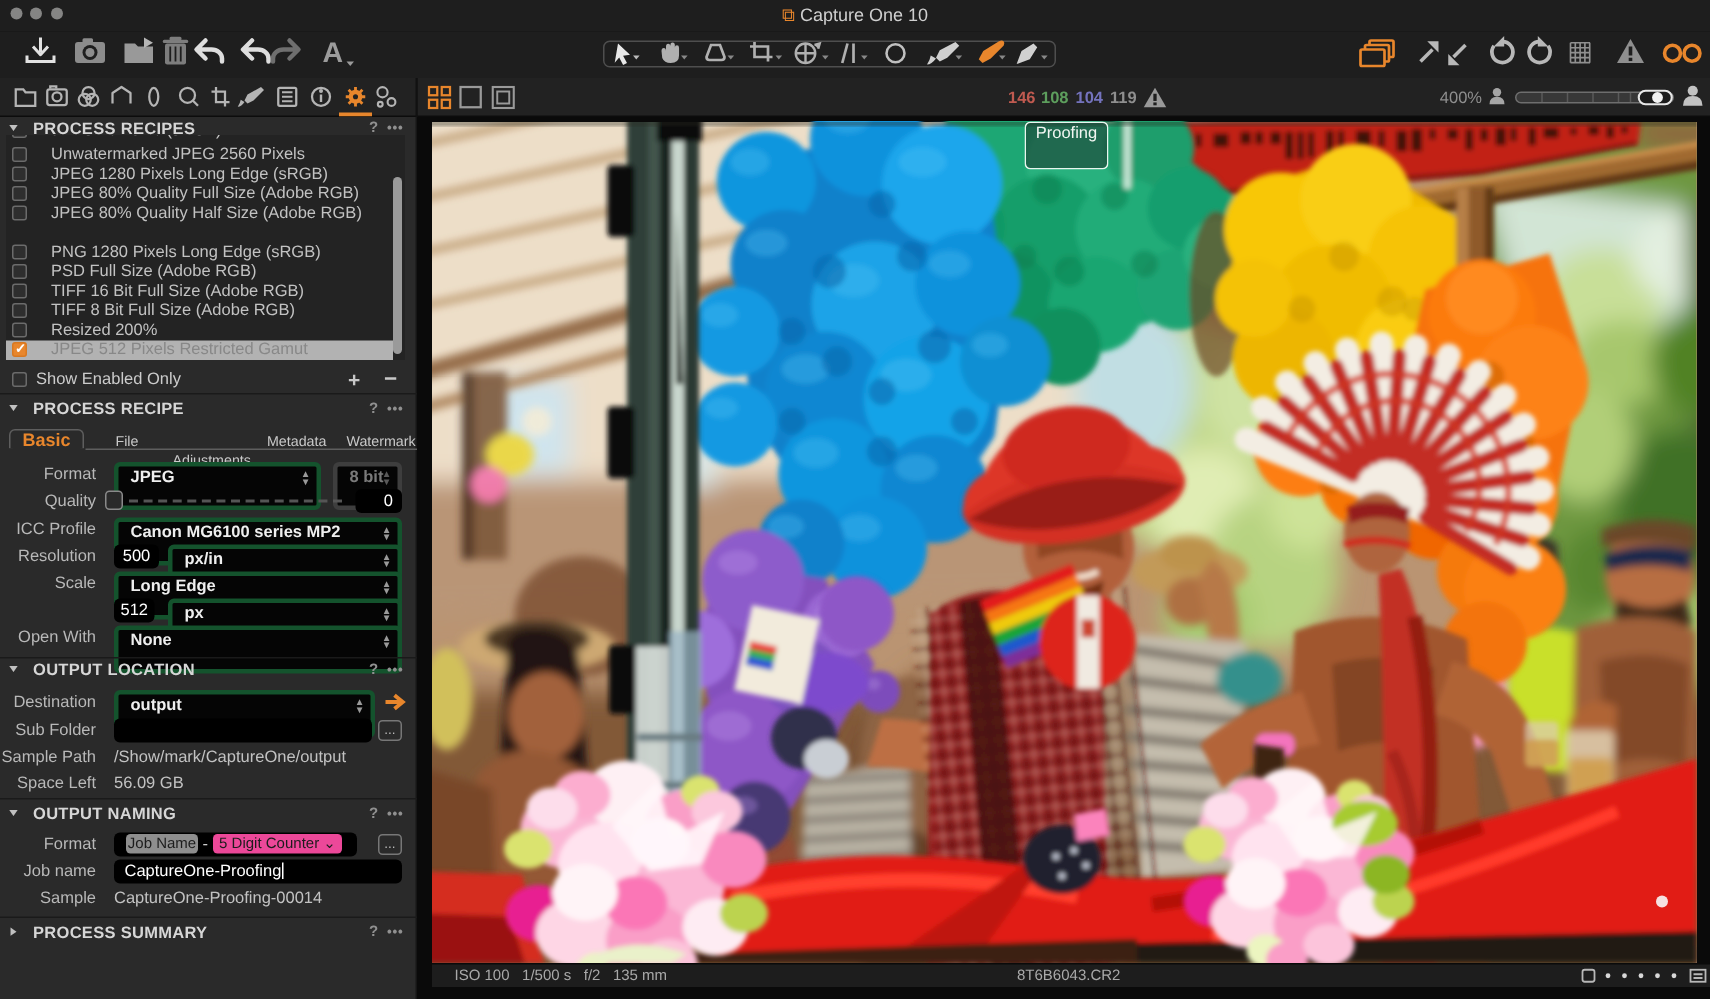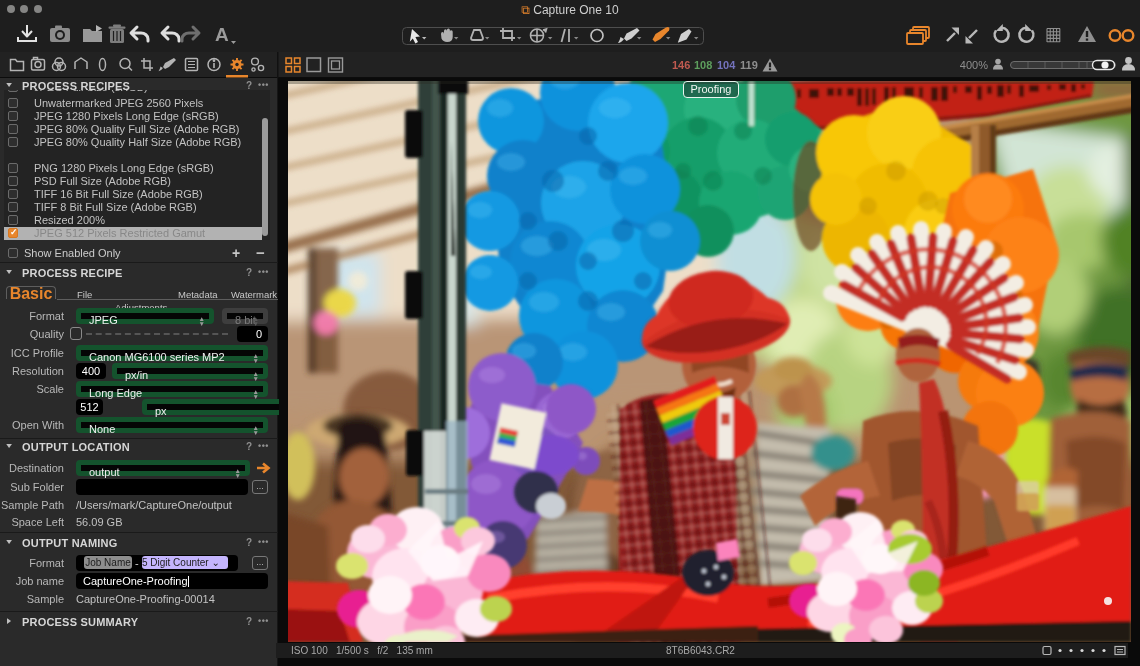--- a/index.html
+++ b/index.html
@@ -20,29 +20,29 @@
 .hdr .dots{position:absolute;left:258px;top:0px;color:#909090;font-weight:bold;letter-spacing:0.5px;font-size:9px;}
 #reclist{left:4px;top:90px;width:266px;height:150px;background:#232323;overflow:hidden;}
 .rrow{position:absolute;left:0;width:266px;height:13px;color:#c2c2c2;font-size:11px;}
 .rrow .cb{position:absolute;left:4px;top:1px;width:10px;height:10px;border:1px solid #6b6b6b;border-radius:2px;background:#2e2e2e;}
 .rrow .lbl{position:absolute;left:30px;top:0px;white-space:nowrap;}
 #selrow{background:#b2b2b2;color:#888888;width:258px;}
 #selrow .cb{background:#e8862c;border-color:#d87820;}
 #selrow .cb::after{content:"\2713";position:absolute;left:1px;top:-2px;color:#fff;font-size:9px;font-weight:bold;}
 .lbl2{font-size:11px;color:#c2c2c2;position:absolute;white-space:nowrap;}
 .formlabel{position:absolute;font-size:11px;color:#b8b8b8;text-align:right;width:64px;left:0px;white-space:nowrap;}
-.input{position:absolute;background:#050505;border:5px solid #14532d;border-radius:4px;height:16px;color:#efefef;font-size:11px;font-weight:normal;}
+.input{position:absolute;background:#050505;border:3px solid #14532d;border-radius:4px;height:32px;color:#efefef;font-size:11px;font-weight:bold;}
 .input .tx{position:absolute;left:8px;top:1px;}
 .updown{position:absolute;right:4px;top:2.5px;color:#9a9a9a;font-size:6.5px;line-height:5px;text-align:center;}
 .blackbox{position:absolute;background:#000;border-radius:4px;height:16px;color:#fff;font-size:11px;}
 
 #viewer{left:279px;top:78px;width:861px;height:588px;background:#0a0a0a;}
 #photo{left:288px;top:81px;width:843px;height:561px;filter:saturate(1.12) contrast(1.02);}
-#vbar{left:276px;top:643px;width:852px;height:15px;background:#1d1d1d;color:#a9a9a9;font-size:10px;}
-#prooftip{left:683px;top:81px;width:56px;height:17px;background:rgba(25,45,40,.55);border:1.5px solid #e8f5ee;border-radius:4px;color:#f2f6f2;font-size:11px;text-align:center;line-height:15px;}
+#vbar{left:288px;top:643px;width:852px;height:15px;background:#1d1d1d;color:#a9a9a9;font-size:10px;}
+#prooftip{left:683px;top:81px;width:56px;height:32px;background:rgba(25,45,40,.55);border:1.5px solid #e8f5ee;border-radius:4px;color:#f2f6f2;font-size:11px;text-align:center;line-height:15px;}
 </style></head>
 <body>
 <div id="app">
 
   <div class="abs" id="titlebar"></div>
   <div class="abs tl" style="left:7px;"></div>
   <div class="abs tl" style="left:20px;"></div>
   <div class="abs tl" style="left:34px;"></div>
   <div class="abs" id="title"><span style="color:#e8862c;">⧉</span> Capture One 10</div>
 
@@ -329,21 +329,21 @@
   <div class="abs" style="left:0;top:262px;width:278px;height:1px;background:#1a1a1a;"></div>
 
   <div class="abs hdr" style="top:267px;">
       <span class="chev">▾</span>
       <span class="txt">PROCESS RECIPE</span>
       <span class="qm">?</span>
       <span class="dots">•••</span>
     </div>
 
   <div class="abs" style="left:6px;top:286px;width:266px;height:14px;font-size:9.5px;color:#c9c9c9;">
-    <div style="position:absolute;left:0px;top:0px;width:50px;height:13px;border:1px solid #5e5e5e;border-bottom:none;border-radius:4px 4px 0 0;color:#e8862c;text-align:center;line-height:13px;font-size:16px;font-weight:bold;">Basic</div>
+    <div style="position:absolute;left:0px;top:0px;width:50px;height:13px;border:1px solid #5e5e5e;border-bottom:none;border-radius:4px 4px 0 0;color:#e8862c;text-align:center;line-height:13px;font-size:12px;font-weight:bold;">Basic</div>
     <div style="position:absolute;left:51px;top:13px;width:221px;height:1px;background:#5e5e5e;"></div>
     <div style="position:absolute;left:71px;top:2.5px;">File</div>
     <div style="position:absolute;left:109px;top:16px;">Adjustments</div>
     <div style="position:absolute;left:172px;top:2.5px;">Metadata</div>
     <div style="position:absolute;left:225px;top:2.5px;">Watermark</div>
   </div>
   <div class="abs formlabel" style="top:310px;">Format</div>
   <div class="abs input" style="left:76px;top:308px;width:138px;">
       <span class="tx">JPEG</span>
       <span class="updown">▲<br>▼</span>
@@ -357,32 +357,32 @@
   <div class="abs" style="left:86px;top:333px;width:142px;height:1px;border-top:2px dashed #555;"></div>
   <div class="abs blackbox" style="left:237px;top:326px;width:31px;">
       <span style="position:absolute;right:6px;top:2px;">0</span>
     </div>
   <div class="abs formlabel" style="top:347px;">ICC Profile</div>
   <div class="abs input" style="left:76px;top:345px;width:192px;">
       <span class="tx">Canon MG6100 series MP2</span>
       <span class="updown">▲<br>▼</span>
     </div>
   <div class="abs formlabel" style="top:365px;">Resolution</div>
-  <div class="abs blackbox" style="left:76px;top:363px;width:30px;text-align:center;line-height:16px;">400</div>
+  <div class="abs blackbox" style="left:76px;top:363px;width:30px;text-align:center;line-height:16px;">500</div>
   <div class="abs input" style="left:112px;top:363px;width:156px;padding-left:20px;">
       <span class="tx">px/in</span>
       <span class="updown">▲<br>▼</span>
     </div>
   <div class="abs formlabel" style="top:383px;">Scale</div>
   <div class="abs input" style="left:76px;top:381px;width:192px;">
       <span class="tx">Long Edge</span>
       <span class="updown">▲<br>▼</span>
     </div>
   <div class="abs blackbox" style="left:76px;top:399px;width:27px;text-align:center;line-height:16px;">512</div>
-  <div class="abs input" style="left:112px;top:399px;width:156px;margin-left:30px;">
+  <div class="abs input" style="left:112px;top:399px;width:156px;">
       <span class="tx">px</span>
       <span class="updown">▲<br>▼</span>
     </div>
   <div class="abs formlabel" style="top:419px;">Open With</div>
   <div class="abs input" style="left:76px;top:417px;width:192px;">
       <span class="tx">None</span>
       <span class="updown">▲<br>▼</span>
     </div>
 
   <div class="abs" style="left:0;top:438px;width:278px;height:1px;background:#1a1a1a;"></div>
@@ -397,36 +397,36 @@
       <span class="tx">output</span>
       <span class="updown">▲<br>▼</span>
     </div>
   <svg class="abs" style="left:256px;top:462px;" width="16" height="12" viewBox="0 0 16 12">
       <path d="M1 6 H11 M7 1.5 L12.5 6 L7 10.5" stroke="#e8862c" stroke-width="2.6" fill="none"></path>
     </svg>
   <div class="abs formlabel" style="top:481px;">Sub Folder</div>
   <div class="abs blackbox" style="left:76px;top:479px;width:172px;"></div>
   <div class="abs" style="left:252px;top:480px;width:16px;height:14px;border:1px solid #777;border-radius:3px;color:#bbb;font-size:9px;text-align:center;line-height:11px;">...</div>
   <div class="abs formlabel" style="top:499px;">Sample Path</div>
-  <div class="abs lbl2" style="left:76px;top:499px;">/Users/mark/CaptureOne/output</div>
+  <div class="abs lbl2" style="left:76px;top:499px;">/Show/mark/CaptureOne/output</div>
   <div class="abs formlabel" style="top:516px;">Space Left</div>
   <div class="abs lbl2" style="left:76px;top:516px;">56.09 GB</div>
 
   <div class="abs" style="left:0;top:532px;width:278px;height:1px;background:#1a1a1a;"></div>
   <div class="abs hdr" style="top:537px;">
       <span class="chev">▾</span>
       <span class="txt">OUTPUT NAMING</span>
       <span class="qm">?</span>
       <span class="dots">•••</span>
     </div>
   <div class="abs formlabel" style="top:557px;">Format</div>
   <div class="abs blackbox" style="left:76px;top:555px;width:162px;">
     <span style="position:absolute;left:8px;top:1px;width:48px;height:13px;background:#8e8e8e;border-radius:3px;color:#1c1c1c;font-size:10px;text-align:center;line-height:13px;">Job Name</span>
     <span style="position:absolute;left:59px;top:2px;color:#ccc;">-</span>
-    <span style="position:absolute;left:66px;top:1px;width:86px;height:13px;background:#c4b5fd;border-radius:3px;color:#1c1c1c;font-size:10px;line-height:13px;">5 Digit Counter ⌄</span>
+    <span style="position:absolute;left:66px;top:1px;width:86px;height:13px;background:#ec4899;border-radius:3px;color:#1c1c1c;font-size:10px;text-align:center;line-height:13px;">5 Digit Counter ⌄</span>
   </div>
   <div class="abs" style="left:252px;top:556px;width:16px;height:14px;border:1px solid #777;border-radius:3px;color:#bbb;font-size:9px;text-align:center;line-height:11px;">...</div>
   <div class="abs formlabel" style="top:575px;">Job name</div>
   <div class="abs blackbox" style="left:76px;top:573px;width:192px;">
       <span style="position:absolute;left:7px;top:2px;">CaptureOne-Proofing<span style="display:inline-block;width:1px;height:11px;background:#fff;vertical-align:-2px;"></span></span>
     </div>
   <div class="abs formlabel" style="top:593px;">Sample</div>
   <div class="abs lbl2" style="left:76px;top:593px;">CaptureOne-Proofing-00014</div>
 
   <div class="abs" style="left:0;top:611px;width:278px;height:1px;background:#1a1a1a;"></div>

